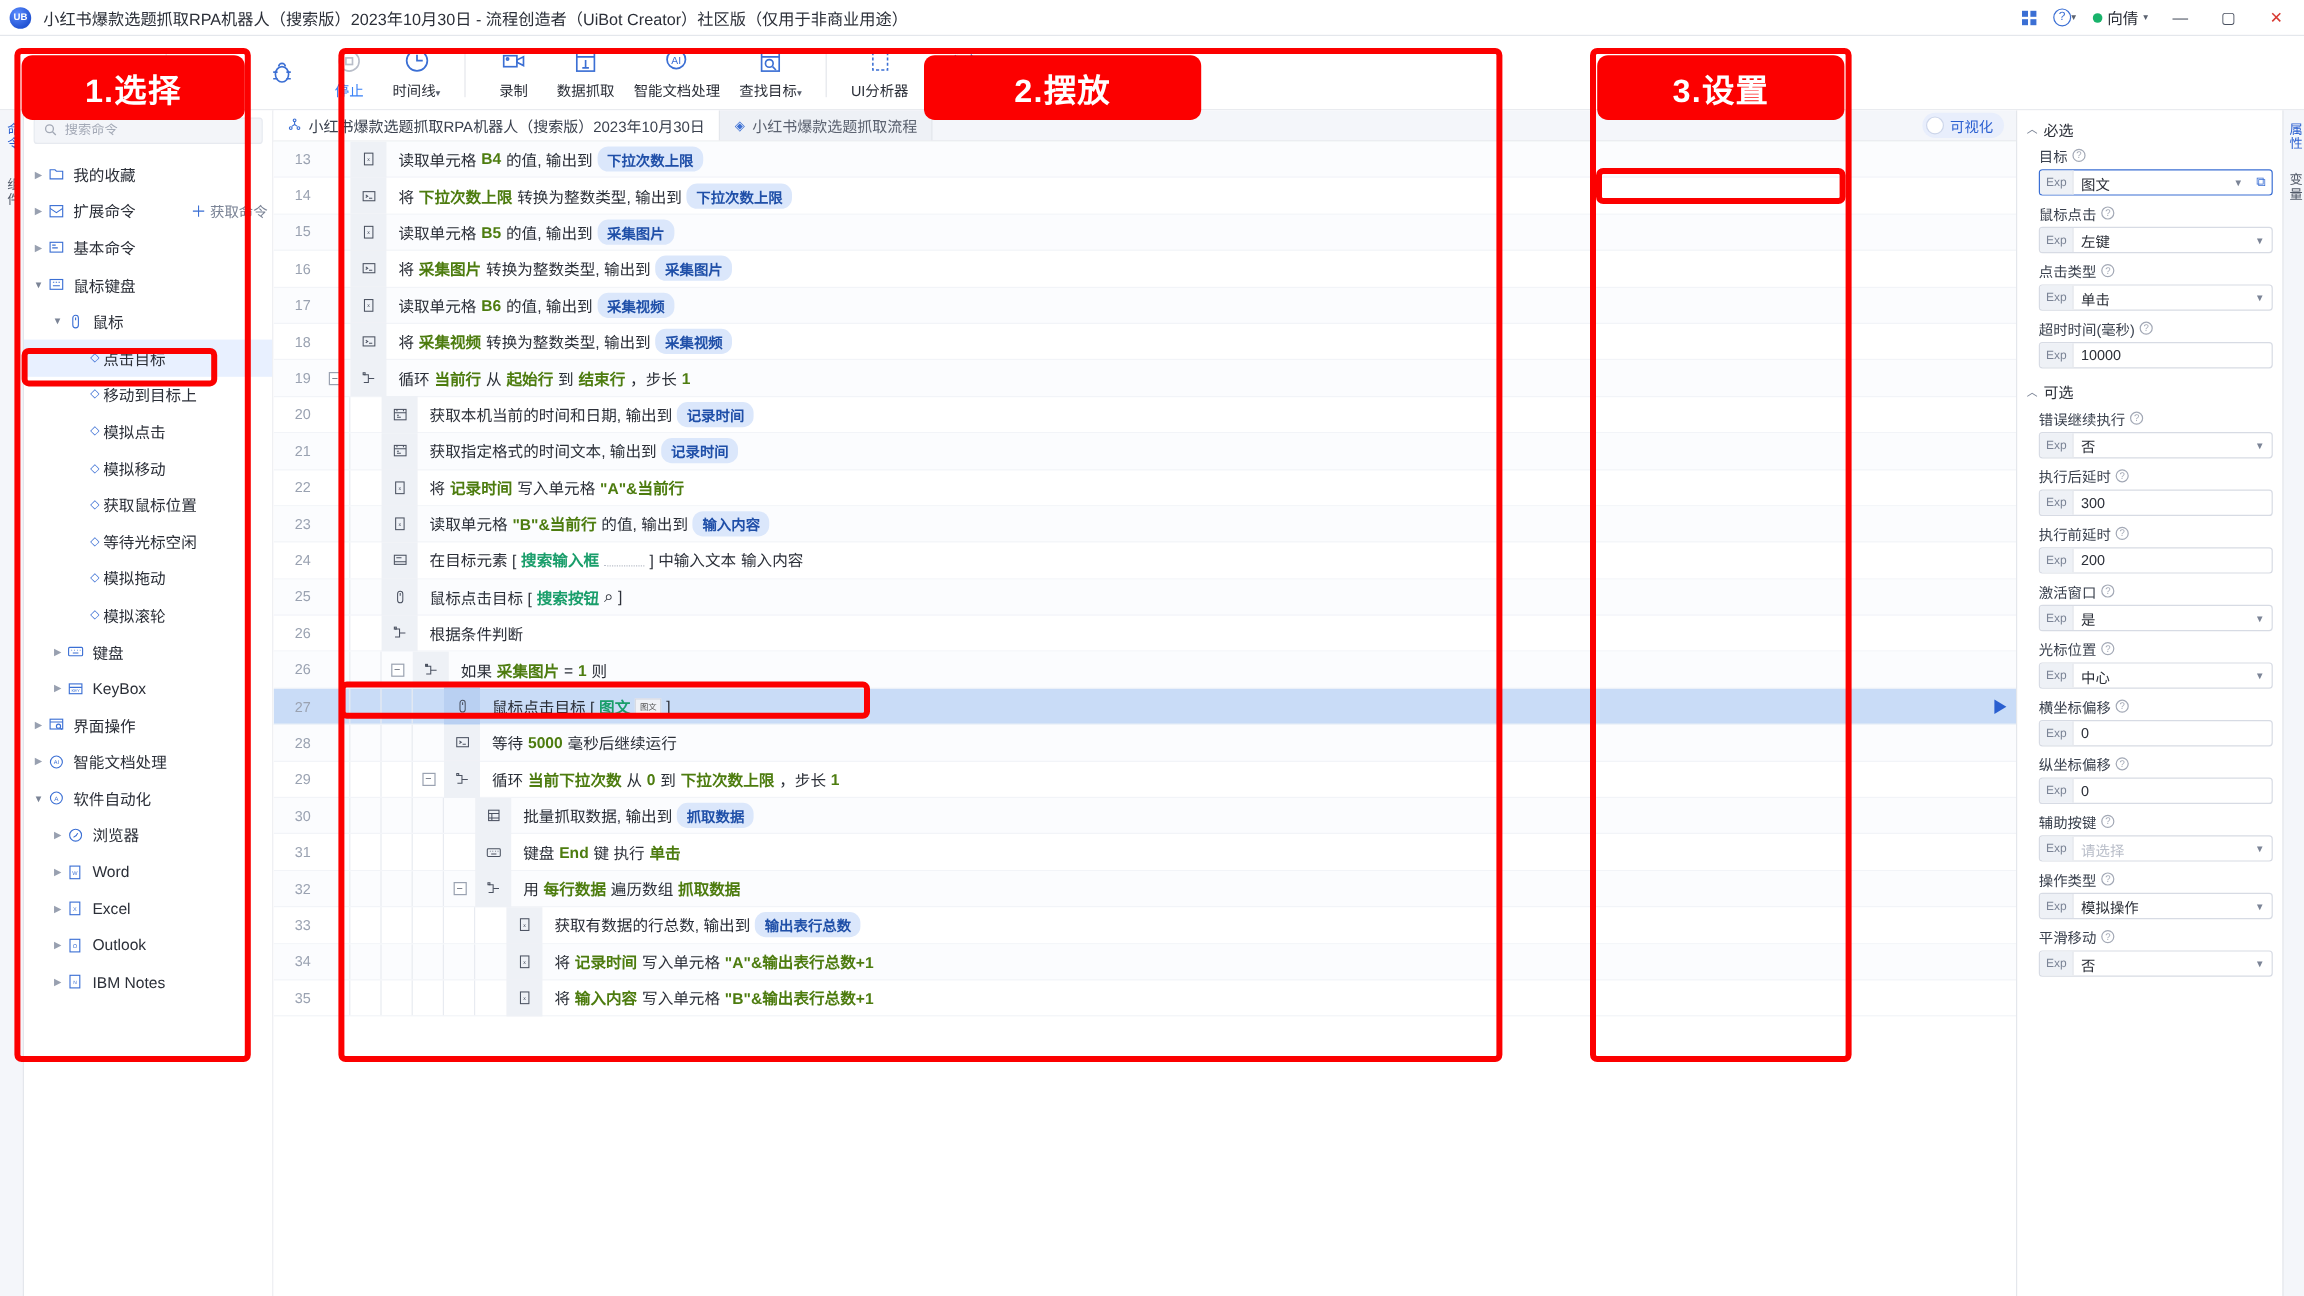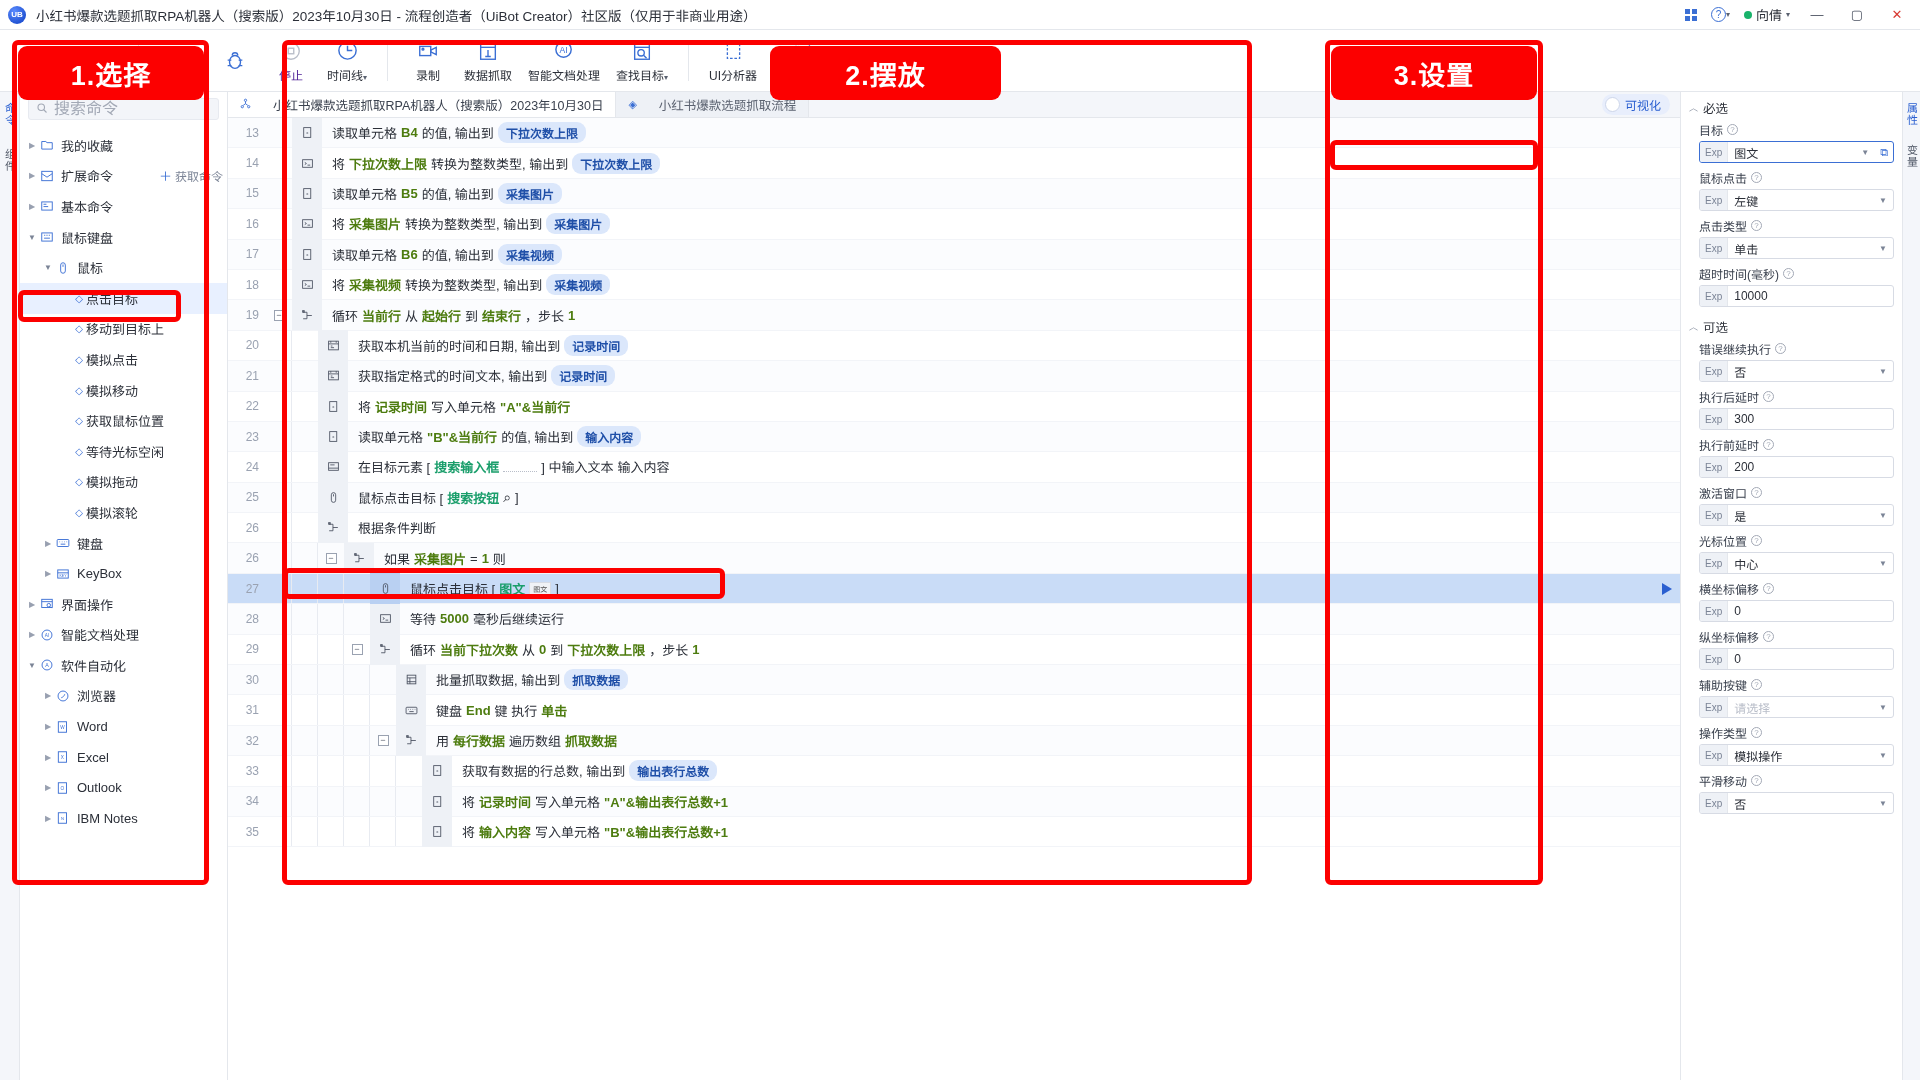--- a/index.html
+++ b/index.html
@@ -40,41 +40,41 @@
     height:62px; background:#ffffff; border-bottom:1px solid #e4e7ec;
     display:flex; align-items:center; padding-left:14px; gap:0;
   }
   .rb-group { display:flex; align-items:center; height:100%; }
   .rb-sep { width:1px; height:40px; background:#e4e7ec; margin:0 12px; }
   .rb-item {
     min-width:56px; height:56px; display:flex; flex-direction:column;
     align-items:center; justify-content:center; gap:3px; cursor:pointer;
     padding:0 8px; color:#2b2f38;
   }
-  .rb-item.disabled { color:#4c1d95; }
+  .rb-item.disabled { color:#3b82f6; }
   .rb-ico { width:24px;height:24px; display:flex;align-items:center;justify-content:center; color:#3b6fd4; }
   .rb-item.disabled .rb-ico { color:#b9bec9; }
   .rb-lbl { font-size:12px; white-space:nowrap; }
 
   
   #body-area { display:flex; height:calc(1080px - 30px - 62px); }
 
   
   #left-strip { width:20px; background:#f4f6fa; border-right:1px solid #e4e7ec;
      display:flex; flex-direction:column; align-items:center; padding-top:10px; gap:22px;}
   .vtab { writing-mode: vertical-rl; font-size:11px; color:#505867; cursor:pointer; letter-spacing:1px;}
   .vtab.active { color:#2a5fd0; }
 
   
   #sidebar { width:208px; background:#ffffff; border-right:1px solid #e4e7ec;
      display:flex; flex-direction:column; }
   #search-wrap { padding:6px 8px 4px 8px; }
   #search-box { display:flex; align-items:center; gap:6px; background:#f3f5f9;
      border:1px solid #e7eaf0; border-radius:3px; height:22px; padding:0 7px; }
-  #search-box input { border:none; background:transparent; outline:none; font-size:16px;
+  #search-box input { border:none; background:transparent; outline:none; font-size:11px;
      width:100%; color:#4a5160; font-family:inherit; }
   #search-box input::placeholder { color:#a3a9b6; }
   #tree { flex:1; overflow:hidden; padding-top:6px; }
   .tnode { display:flex; align-items:center; height:30.6px; padding-left:6px; cursor:pointer;
      position:relative; font-size:13px; color:#2b2f38; white-space:nowrap; }
   .arrow { width:12px; font-size:8px; color:#98a0b0; flex:none; text-align:center; }
   .arrow.open { color:#7b8496; }
   .tico { width:17px; height:17px; margin-right:6px; flex:none;
      display:flex; align-items:center; justify-content:center; color:#3b6fd4; }
   .tleaf-dot { width:14px; flex:none; text-align:center; color:#3b6fd4; font-size:10px; }
@@ -82,21 +82,21 @@
   .tnode.lvl2 { padding-left:22px; }
   .tnode.lvl3 { padding-left:40px; }
   .tnode.selected { background:#e8f0ff; }
   .get-cmd { position:absolute; right:4px; font-size:12px; color:#7b8496; display:flex; align-items:center; gap:3px;}
   .get-cmd .plus { color:#3b6fd4; font-size:13px; }
 
   
   #center { flex:1; display:flex; flex-direction:column; min-width:0; background:#fff; }
   #tabbar { height:26px; background:#f4f6fa; border-bottom:1px solid #e4e7ec;
      display:flex; align-items:stretch; position:relative; }
-  .ftab { display:flex; align-items:center; gap:22px; padding:0 12px; font-size:12.5px;
+  .ftab { display:flex; align-items:center; gap:6px; padding:0 12px; font-size:12.5px;
      color:#3a414e; cursor:pointer; border-right:1px solid #e4e7ec; background:#ffffff; }
   .ftab.inactive { background:#eef1f6; color:#5b6270; }
   .ftab-ico { color:#3b6fd4; font-size:11px; }
   #tabbar-right { margin-left:auto; display:flex; align-items:center; padding-right:10px; }
   #viz-toggle { display:flex; align-items:center; gap:5px; background:#e8eefc;
      border-radius:11px; padding:2px 9px 2px 3px; color:#2a5fd0; font-size:12px; cursor:pointer; }
   #viz-knob { width:15px;height:15px;border-radius:50%;background:#fff;border:1px solid #cdd6ea; }
 
   #flow-scroll { flex:1; position:relative; overflow:hidden; background:#fff; }
   .row { display:flex; align-items:stretch; height:30.4px; border-bottom:1px solid #f2f4f8;

